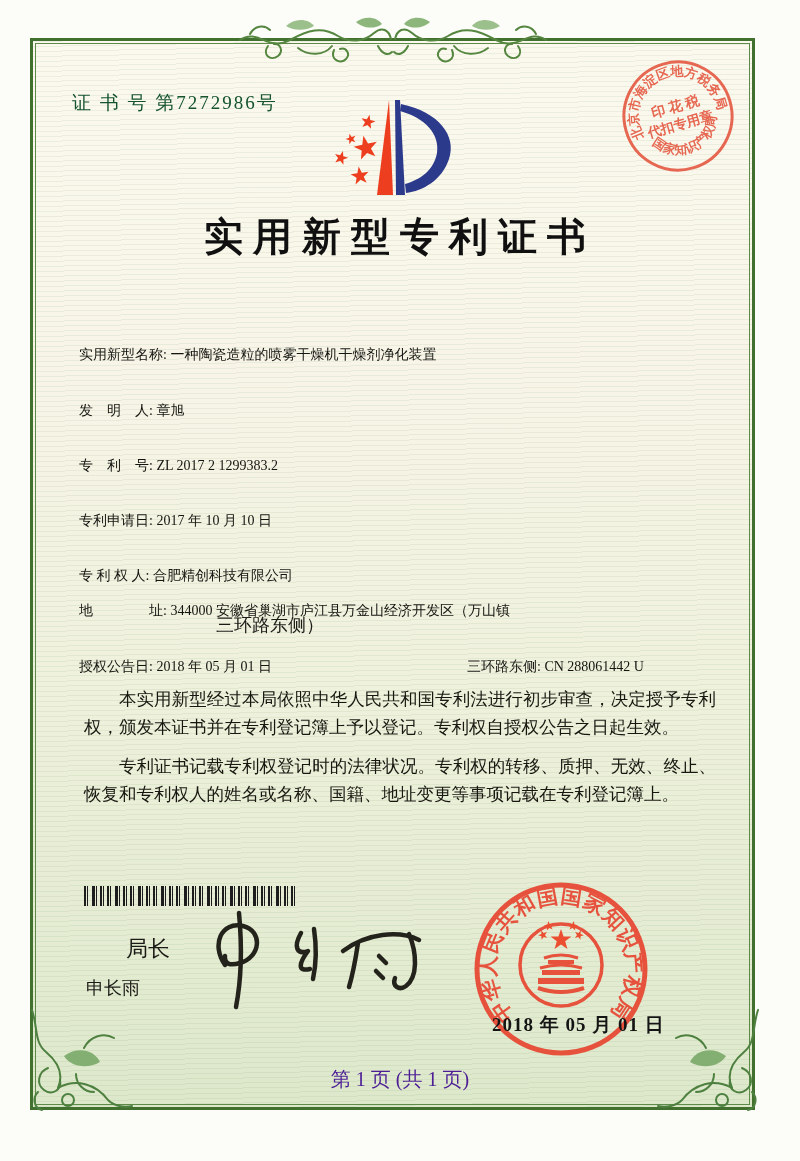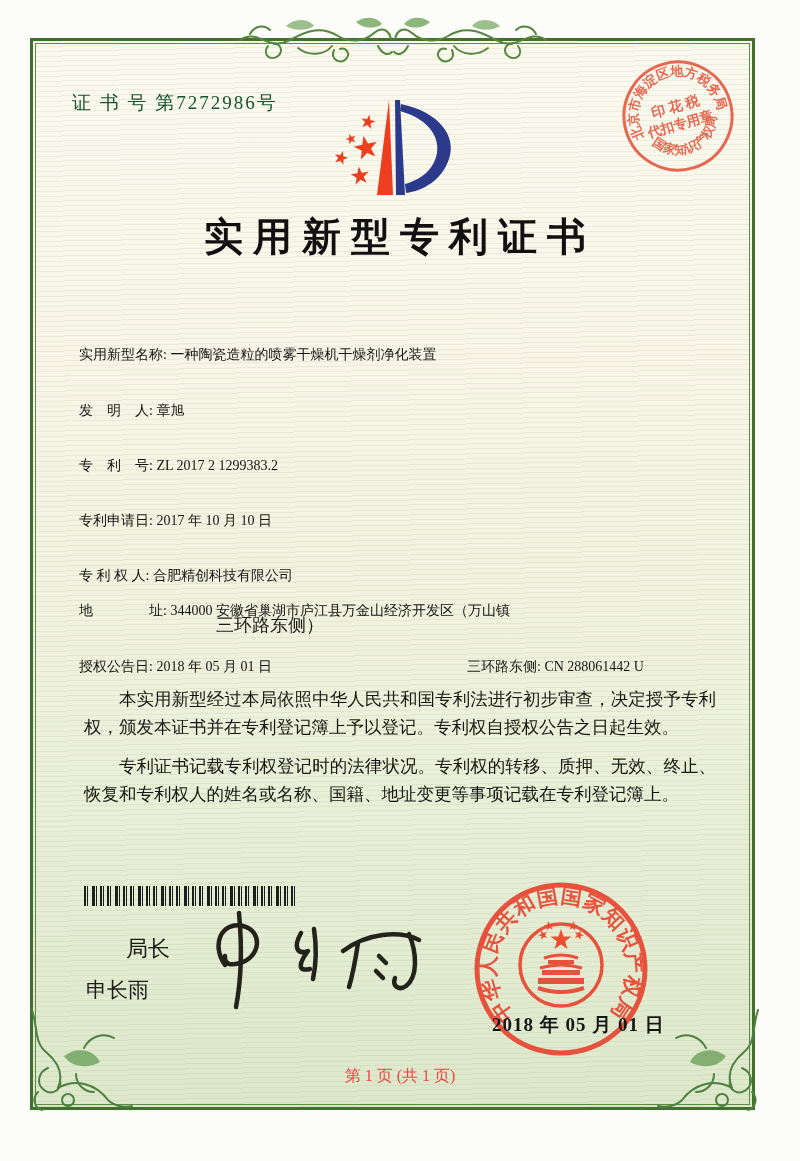--- a/index.html
+++ b/index.html
@@ -41,27 +41,27 @@
     left:84px;top:886px;width:214px;height:20px;
     background:repeating-linear-gradient(90deg,
       #1d1d1d 0 2px, transparent 2px 3px,
       #1d1d1d 3px 4px, transparent 4px 8px,
       #1d1d1d 8px 11px, transparent 11px 12px,
       #1d1d1d 12px 13px, transparent 13px 16px,
       #1d1d1d 16px 18px, transparent 18px 19px,
       #1d1d1d 19px 20px, transparent 20px 23px);
   }
   .sig-title{left:86px;top:934px;font-size:22px;font-family:"Liberation Sans","DejaVu Sans",sans-serif;margin-left:40px;}
-  .sig-name{left:86px;top:976px;font-size:21px;font-family:"Liberation Sans","DejaVu Sans",sans-serif;}
+  .sig-name{left:86px;top:976px;font-size:18px;font-family:"Liberation Sans","DejaVu Sans",sans-serif;}
   .seal-date{
     left:492px;top:1012px;font-size:19px;font-weight:bold;color:#141414;
     letter-spacing:1px;z-index:6;white-space:pre;
   }
   .footer{
-    left:0;top:1066px;width:100%;text-align:center;font-size:16px;color:#ef4444;
+    left:0;top:1066px;width:100%;text-align:center;font-size:20px;color:#4c1d95;
   }
   .ornament{pointer-events:none;}
   svg text{font-family:"Liberation Serif","DejaVu Serif",serif;}
 </style>
 </head>
 <body>
 
 <div class="cert-frame">
   <div class="cert-frame-inner"></div>
 </div>

